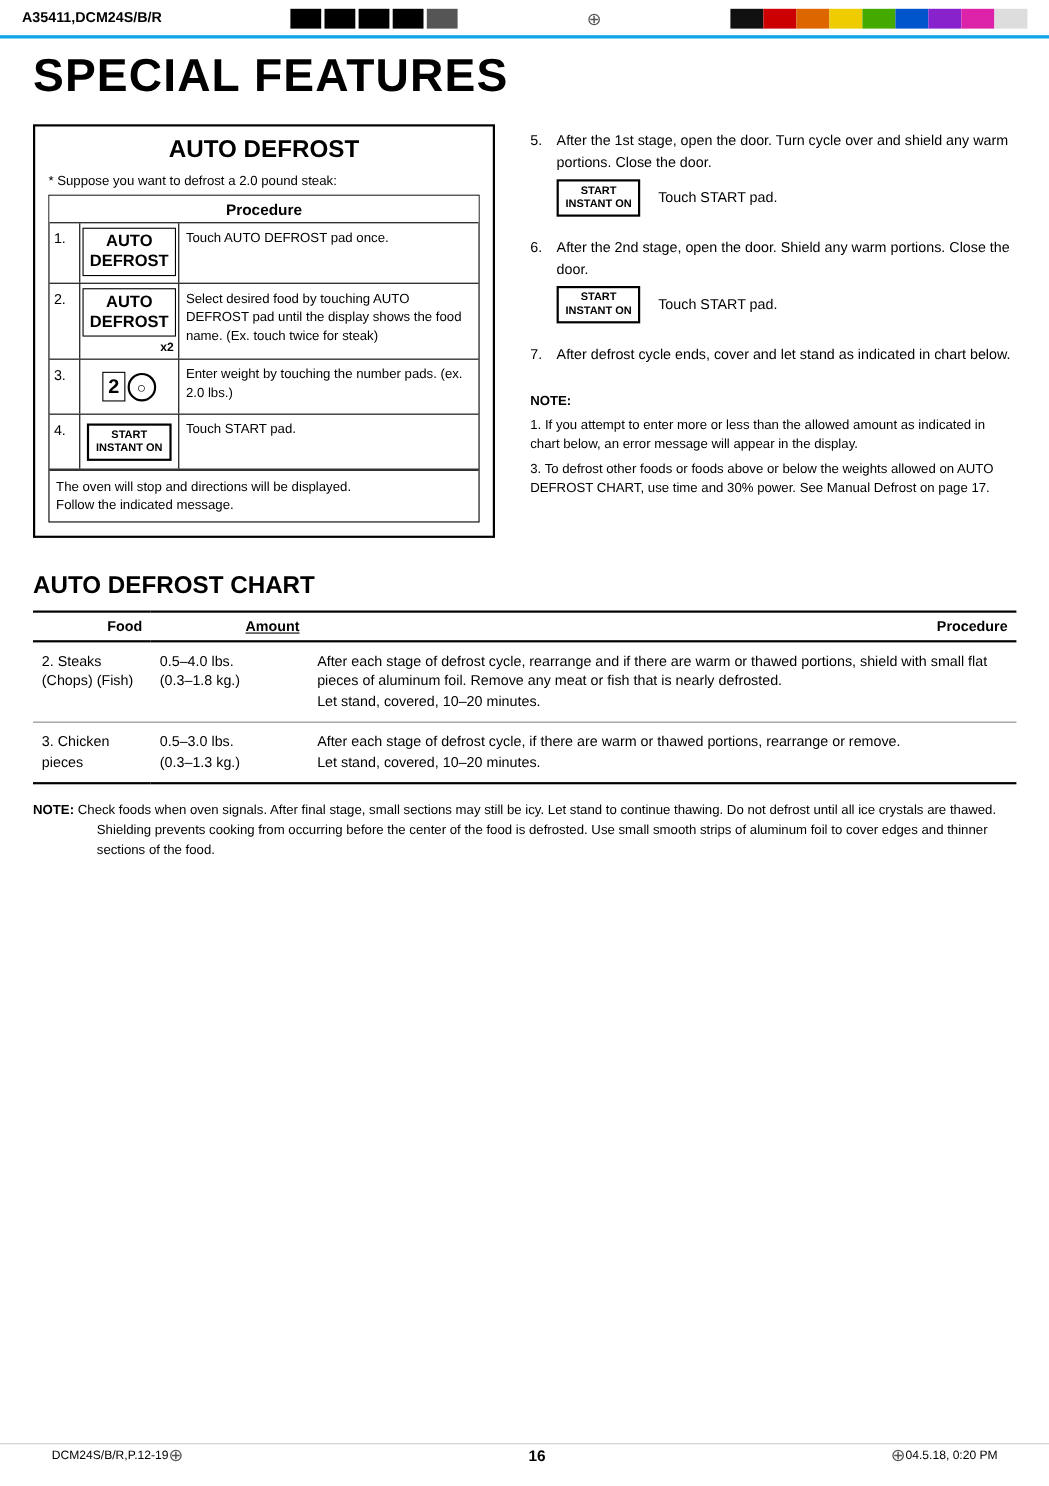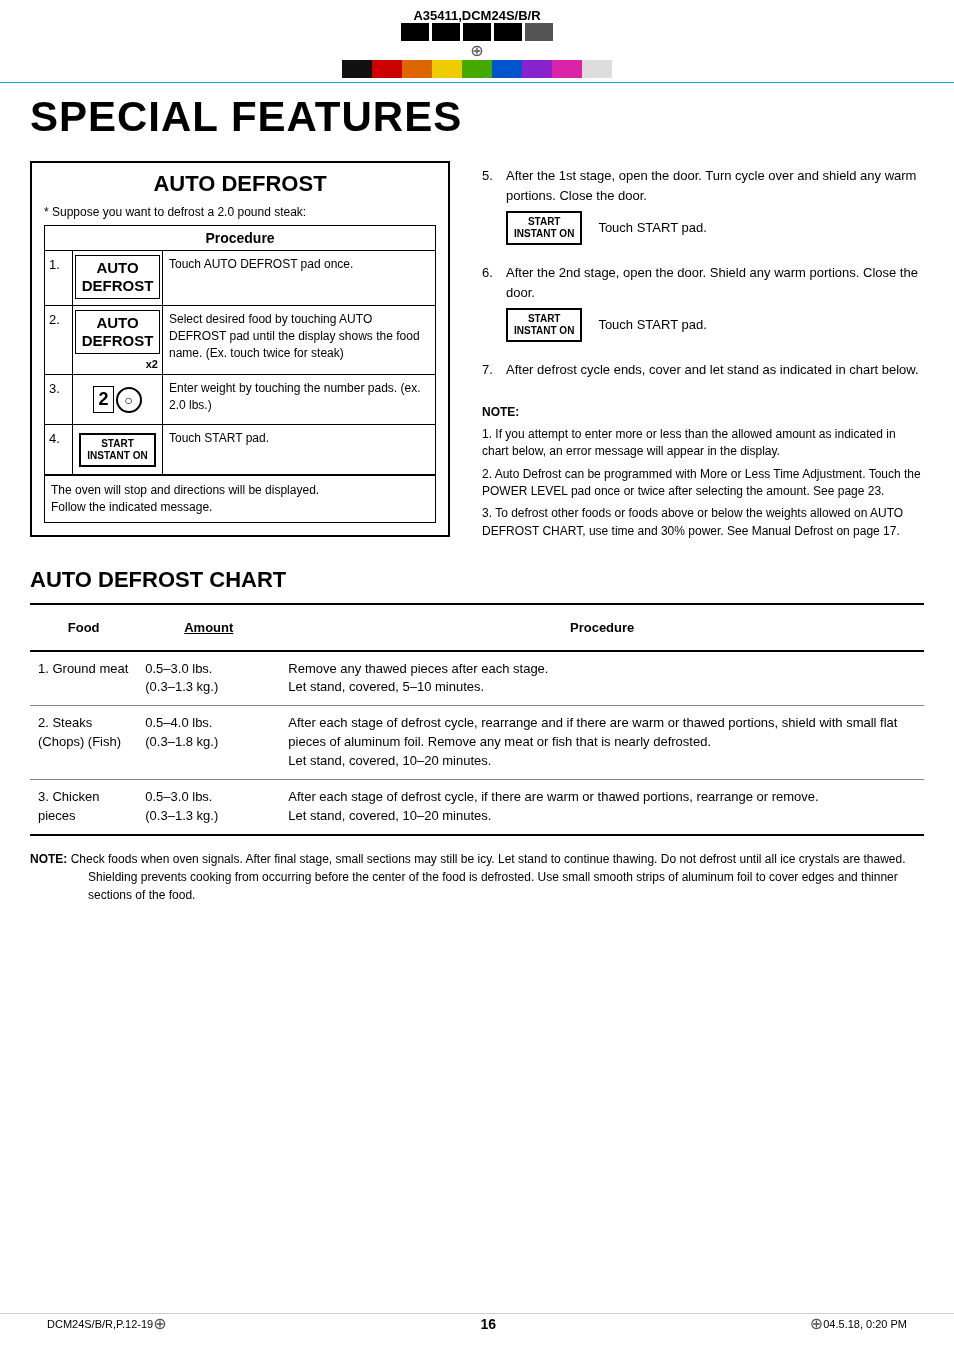--- a/index.html
+++ b/index.html
@@ -10,24 +10,22 @@
       font-family: Arial, sans-serif;
       font-size: 13px;
       color: #000;
       position: relative;
     }
 
     
     .page-header {
       display: flex;
       justify-content: space-between;
-      align-items: center;
       padding: 8px 20px 4px 20px;
-      border-bottom: 1px solid #0ea5e9;
-      flex-direction: column;
+      border-bottom: 3px solid #0ea5e9;
     }
     .header-title {
       font-size: 13px;
       font-weight: bold;
     }
     .header-color-bar {
       display: flex;
       height: 18px;
     }
     .color-block {
@@ -247,22 +245,22 @@
       margin-bottom: 10px;
     }
     .chart-table {
       width: 100%;
       border-collapse: collapse;
       font-size: 13px;
     }
     .chart-table th {
       border-top: 2px solid #000;
       border-bottom: 2px solid #000;
-      padding: 15px 8px;
-      text-align: center;
+      padding: 5px 8px;
+      text-align: right;
       font-weight: bold;
     }
     .chart-table td {
       border-bottom: 1px solid #888;
       padding: 8px 8px;
       vertical-align: top;
       line-height: 1.45;
     }
     .chart-table tr:last-child td {
       border-bottom: 2px solid #000;
@@ -419,45 +417,39 @@
         <div class="right-step">
           <div class="right-step-num">7.</div>
           <div class="right-step-content">
             <p>After defrost cycle ends, cover and let stand as indicated in chart below.</p>
           </div>
         </div>
 
         <div class="note-section">
           <p><strong>NOTE:</strong></p>
           <p>1. If you attempt to enter more or less than the allowed amount  as indicated in chart below, an   error message  will appear in the display.</p>
-          <p>2. Auto Defrost can be programmed with More or Less Time Adjustment.  Touch the POWER LEVEL pad once or twice after selecting the amount. See page 23.</p>
           <p>3. To defrost other foods or foods above or below the weights allowed on AUTO DEFROST CHART, use time and 30% power. See Manual Defrost on page 17.</p>
         </div>
 
       </div>
     </div>
   </div>
 
   <div class="chart-section">
     <div class="chart-title">AUTO DEFROST CHART</div>
 
     <table class="chart-table">
       <thead>
         <tr>
           <th class="col-food">Food</th>
           <th class="col-amount">Amount</th>
           <th class="col-proc">Procedure</th>
         </tr>
       </thead>
       <tbody>
-        <tr>
-          <td>1. Ground meat</td>
-          <td>0.5–3.0 lbs.<br>(0.3–1.3 kg.)</td>
-          <td>Remove any thawed pieces after each stage.<br>Let stand, covered, 5–10 minutes.</td>
-        </tr>
         <tr>
           <td>2. Steaks (Chops) (Fish)</td>
           <td>0.5–4.0 lbs.<br>(0.3–1.8 kg.)</td>
           <td>After each stage of defrost cycle, rearrange and if there are warm or thawed portions, shield with small flat pieces of aluminum foil. Remove any meat or fish that is nearly defrosted.<br>Let stand, covered, 10–20 minutes.</td>
         </tr>
         <tr>
           <td>3. Chicken pieces</td>
           <td>0.5–3.0 lbs.<br>(0.3–1.3 kg.)</td>
           <td>After each stage of defrost cycle, if there are warm or thawed portions, rearrange or remove.<br>Let stand, covered, 10–20 minutes.</td>
         </tr>

